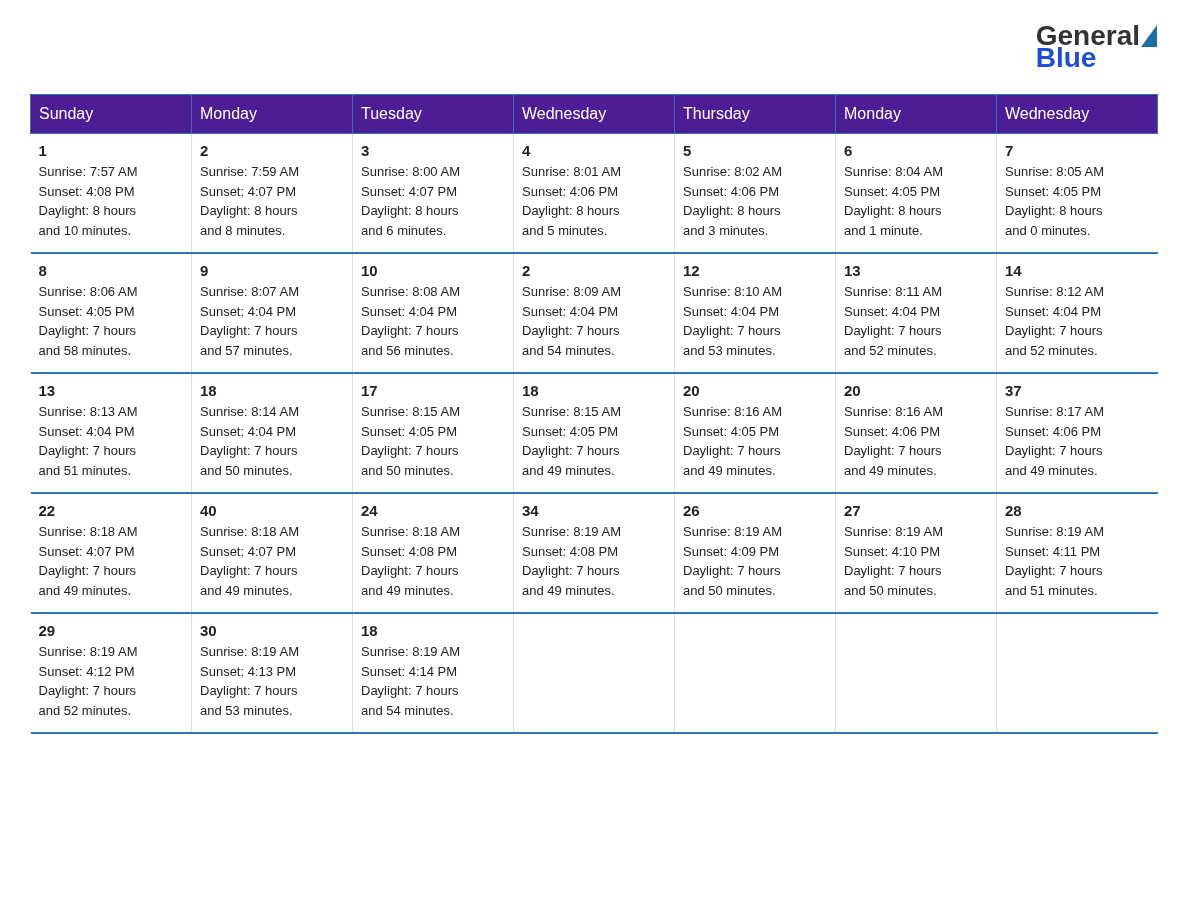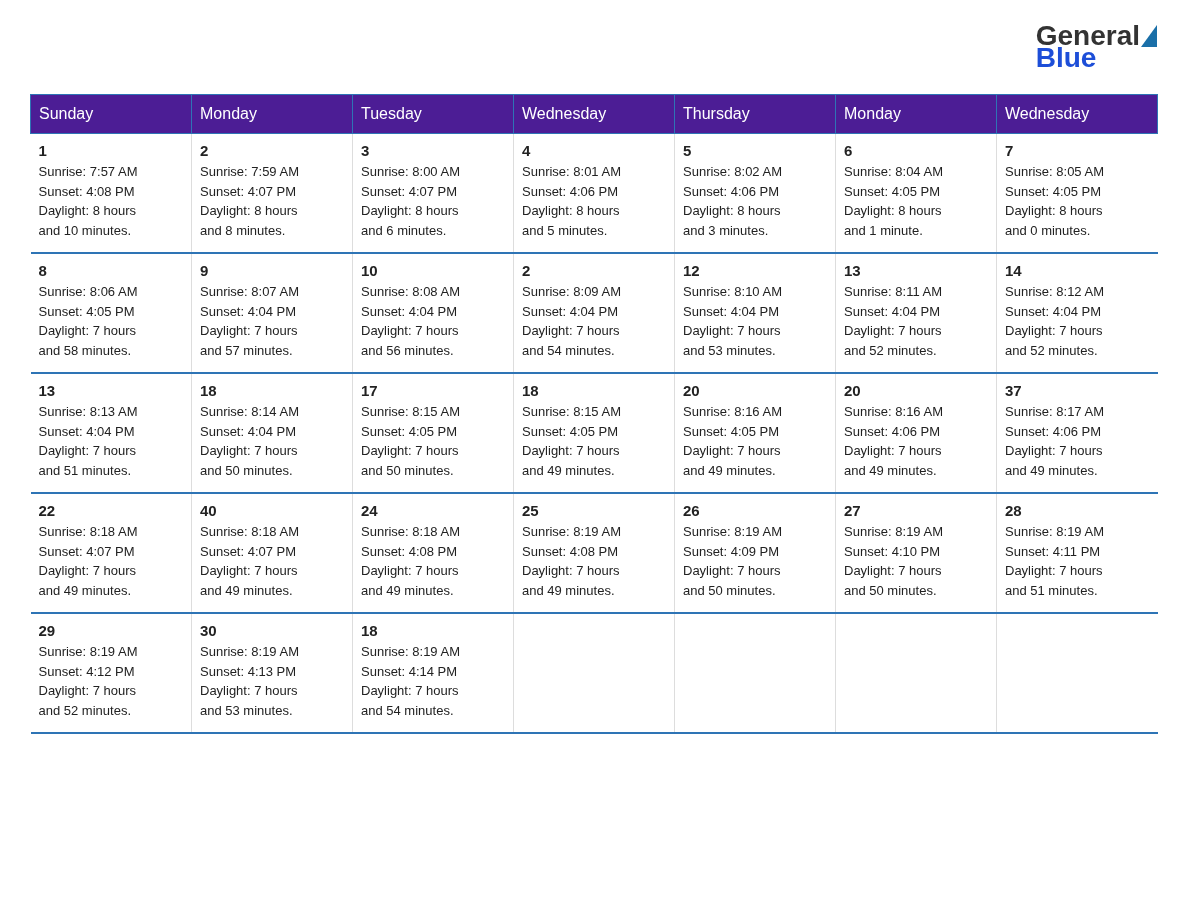--- a/index.html
+++ b/index.html
@@ -225,21 +225,21 @@
       </td>
         <td>
         <span class="day-num">40</span>
         <span class="day-info">Sunrise: 8:18 AM<br>Sunset: 4:07 PM<br>Daylight: 7 hours<br>and 49 minutes.</span>
       </td>
         <td>
         <span class="day-num">24</span>
         <span class="day-info">Sunrise: 8:18 AM<br>Sunset: 4:08 PM<br>Daylight: 7 hours<br>and 49 minutes.</span>
       </td>
         <td>
-        <span class="day-num">25</span>
+        <span class="day-num">34</span>
         <span class="day-info">Sunrise: 8:19 AM<br>Sunset: 4:08 PM<br>Daylight: 7 hours<br>and 49 minutes.</span>
       </td>
         <td>
         <span class="day-num">26</span>
         <span class="day-info">Sunrise: 8:19 AM<br>Sunset: 4:09 PM<br>Daylight: 7 hours<br>and 50 minutes.</span>
       </td>
         <td>
         <span class="day-num">27</span>
         <span class="day-info">Sunrise: 8:19 AM<br>Sunset: 4:10 PM<br>Daylight: 7 hours<br>and 50 minutes.</span>
       </td>

